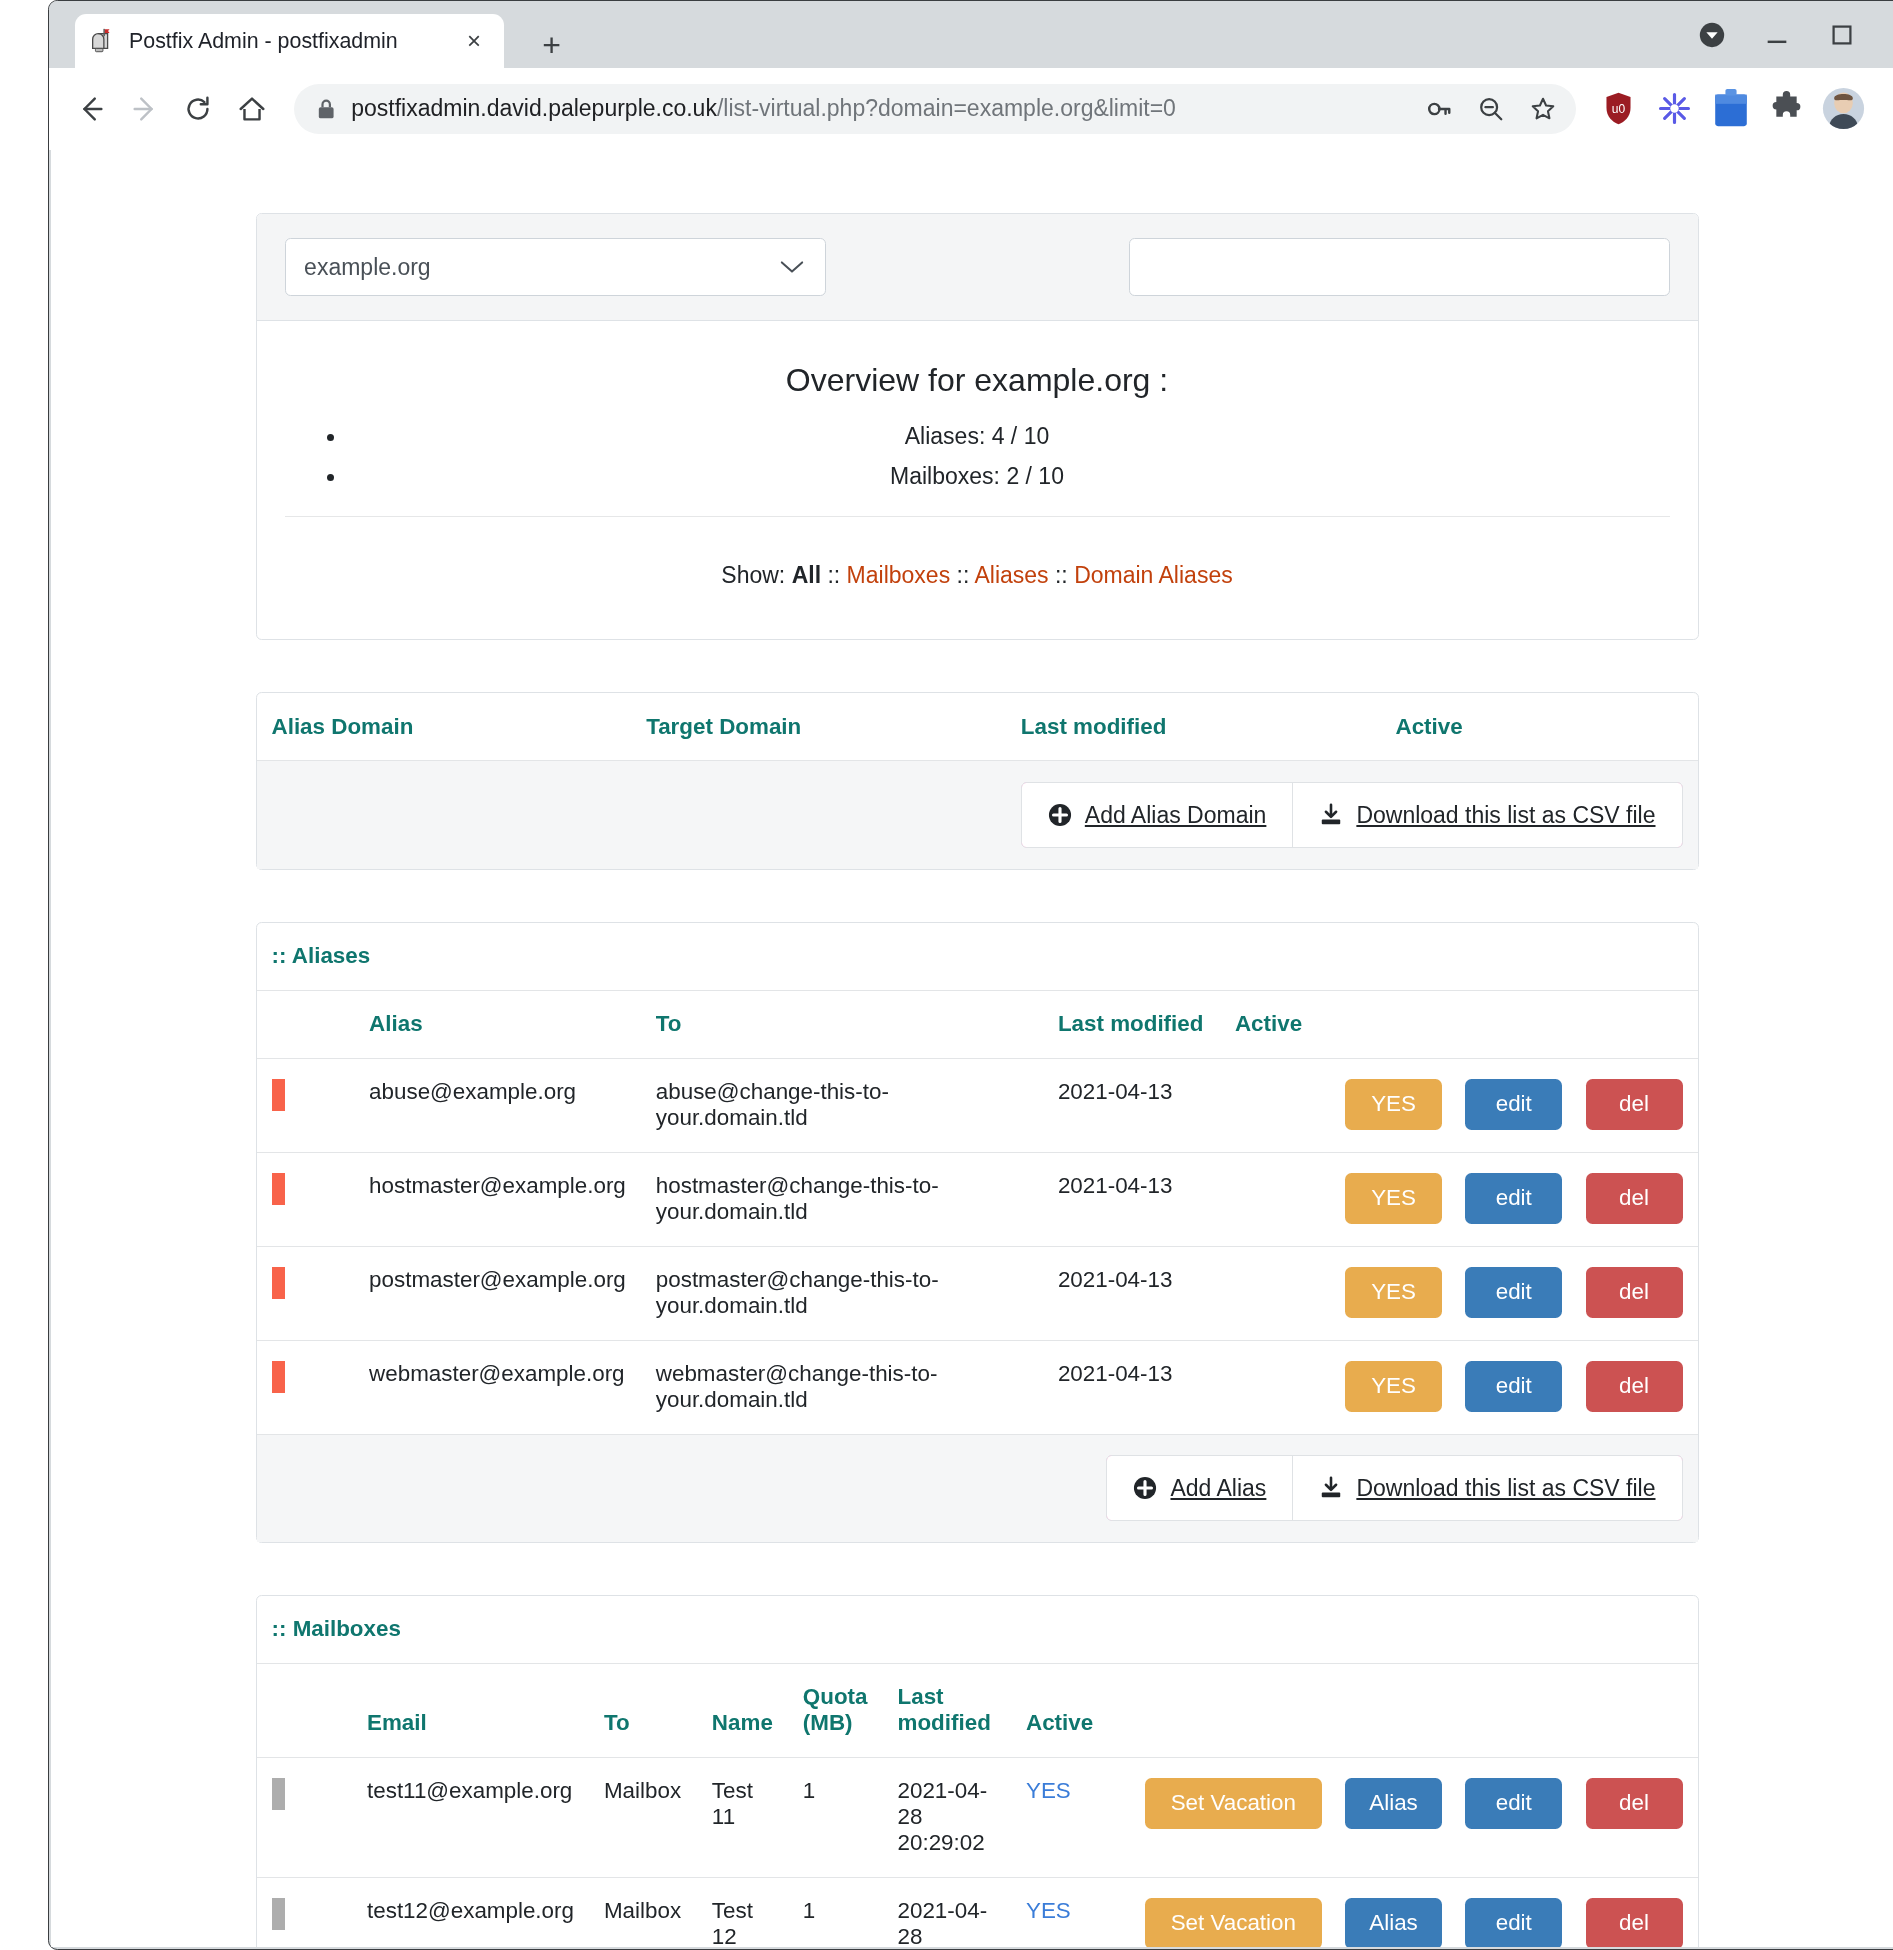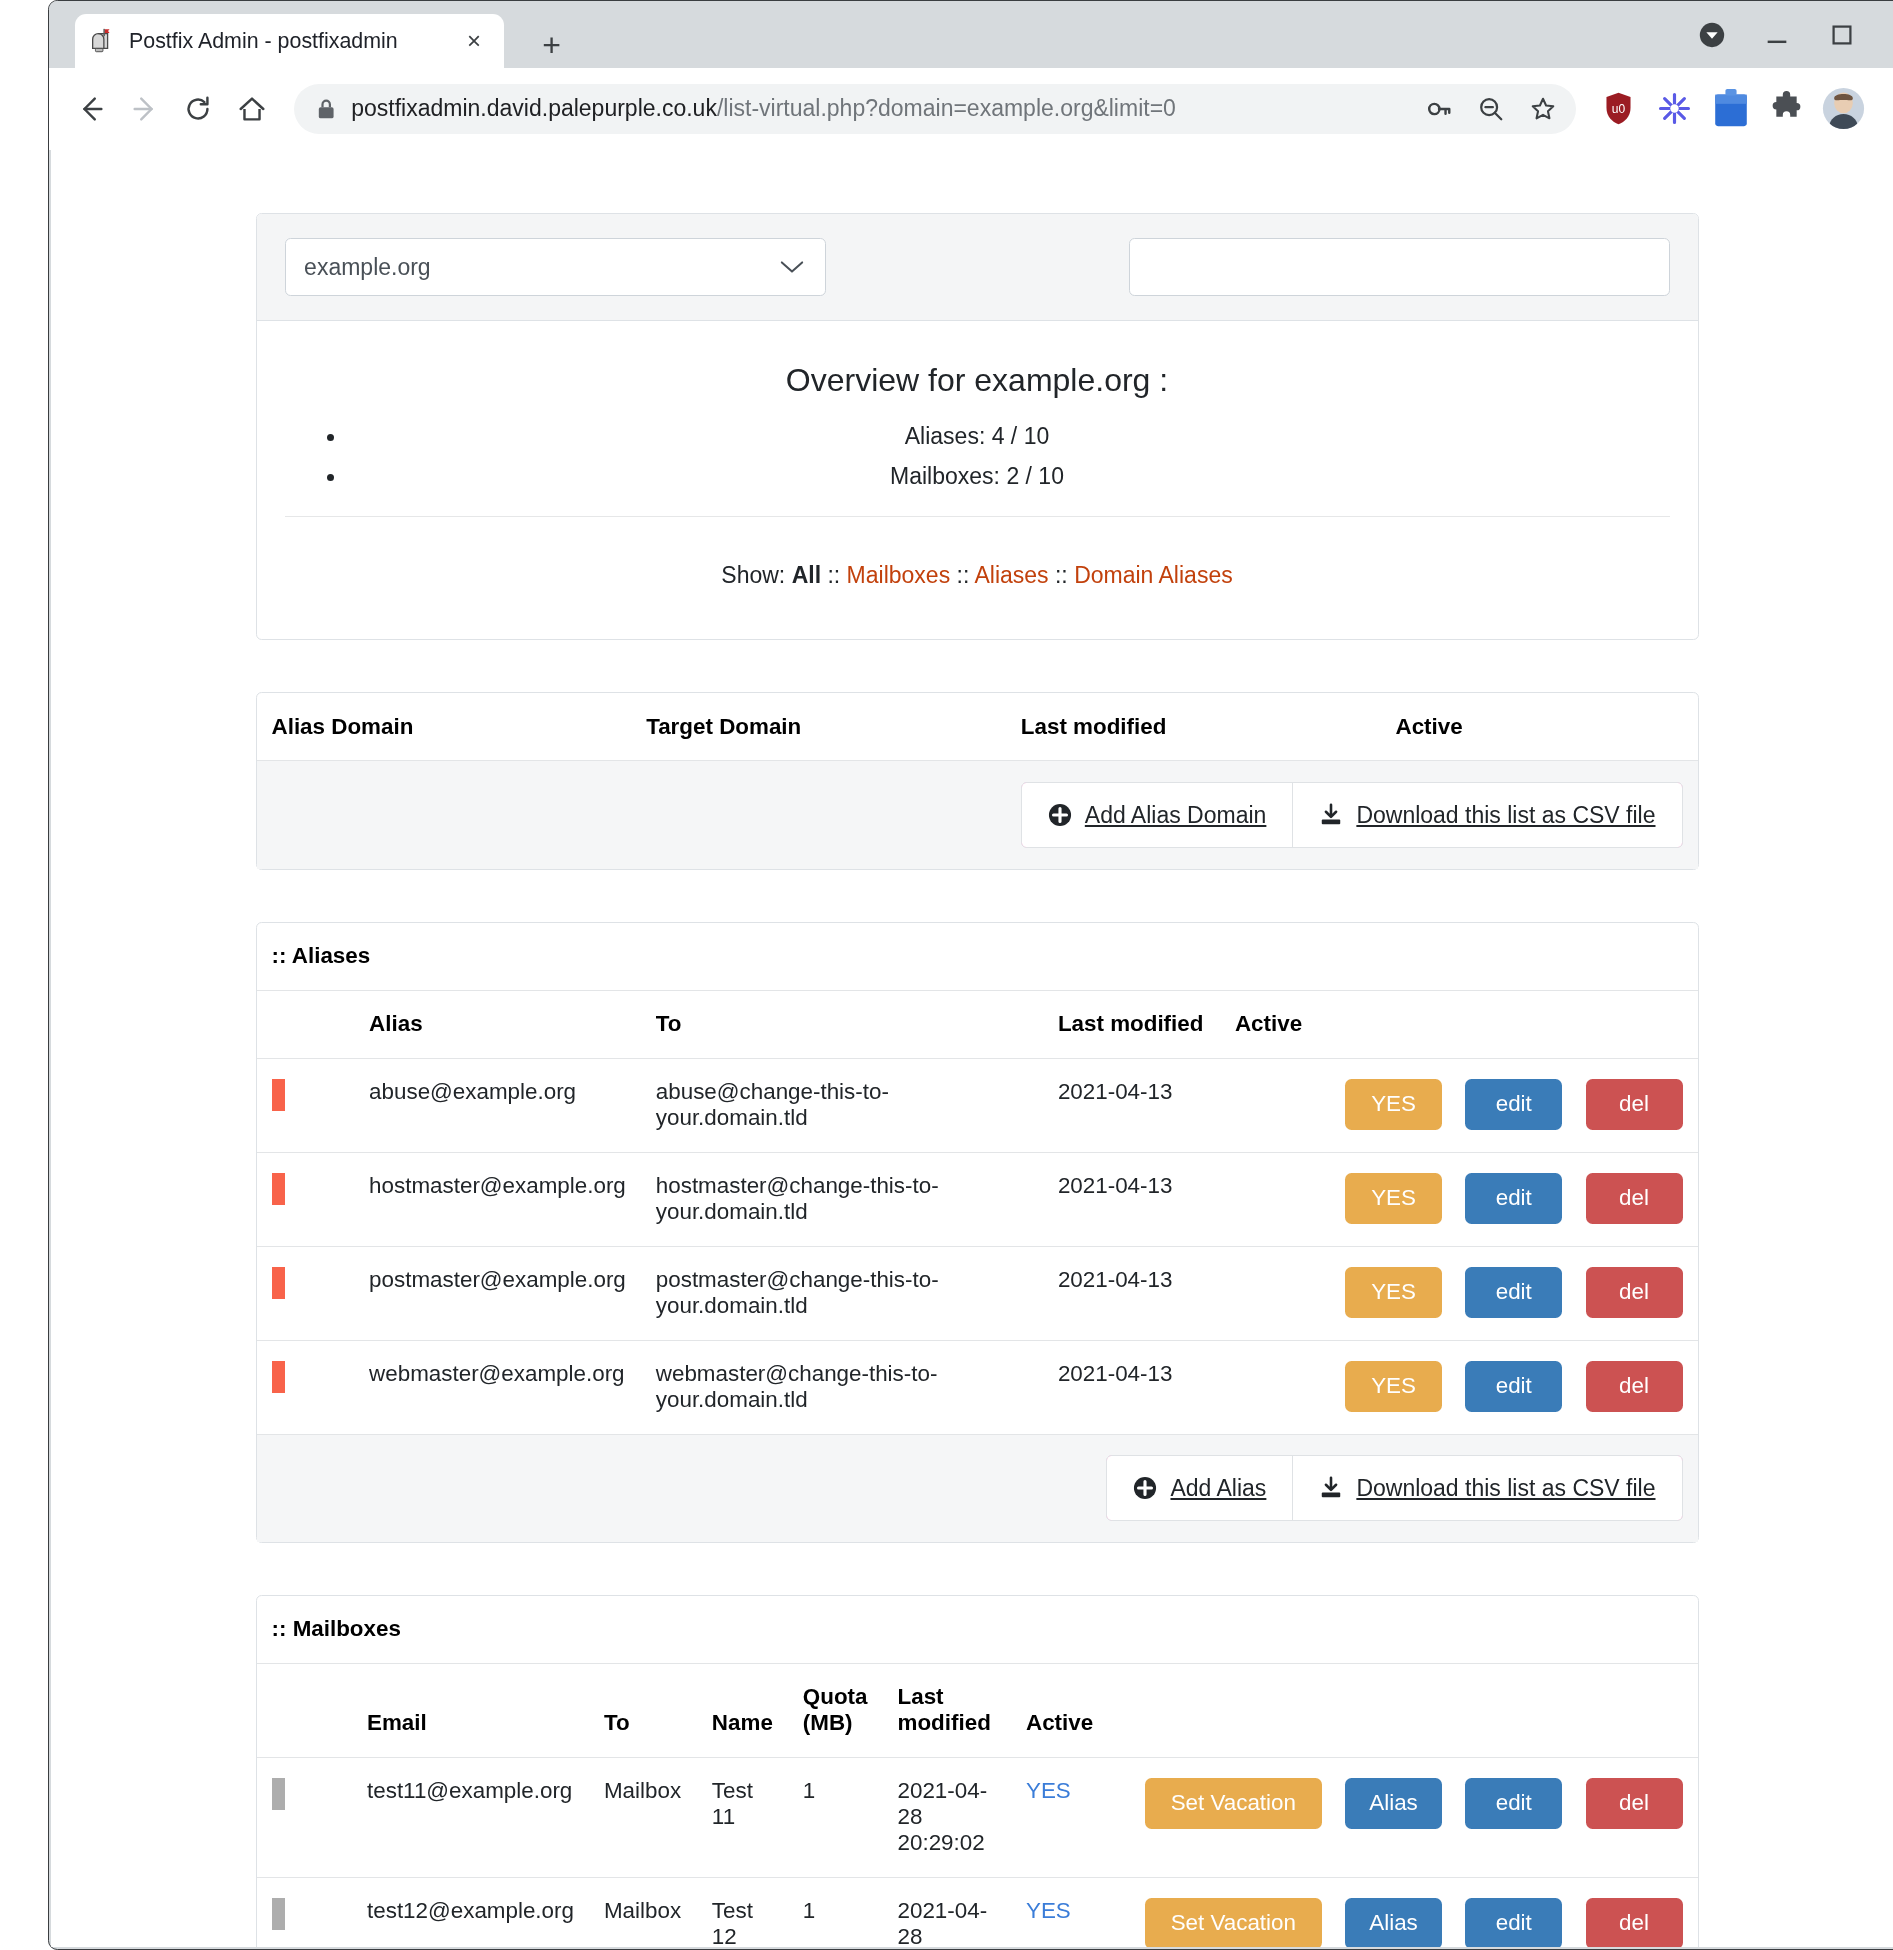--- a/index.html
+++ b/index.html
@@ -162,21 +162,21 @@
   .show-row {
     text-align:center; padding:45px 0 41px 0; font-size:23px; color:#212529;
   }
   .show-row b { font-weight:700; }
   .show-row .sep { color:#212529; }
   a.link { color:#c2410c; text-decoration:none; }
 
   
   table.tbl { width:100%; border-collapse:collapse; }
   table.tbl th {
-    text-align:left; font-weight:700; font-size:22.4px; color:#000000;
+    text-align:left; font-weight:700; font-size:22.4px; color:#0f766e;
     padding:20.5px 15px; vertical-align:bottom;
   }
   table.tbl td {
     font-size:22.4px; color:#212529;
     padding:20.5px 15px; vertical-align:top;
     border-top:1.9px solid #e3e5e7;
   }
   .tbl-title {
     text-align:center; font-weight:700; font-size:23px; color:#212529;
     padding:28px 15px;

